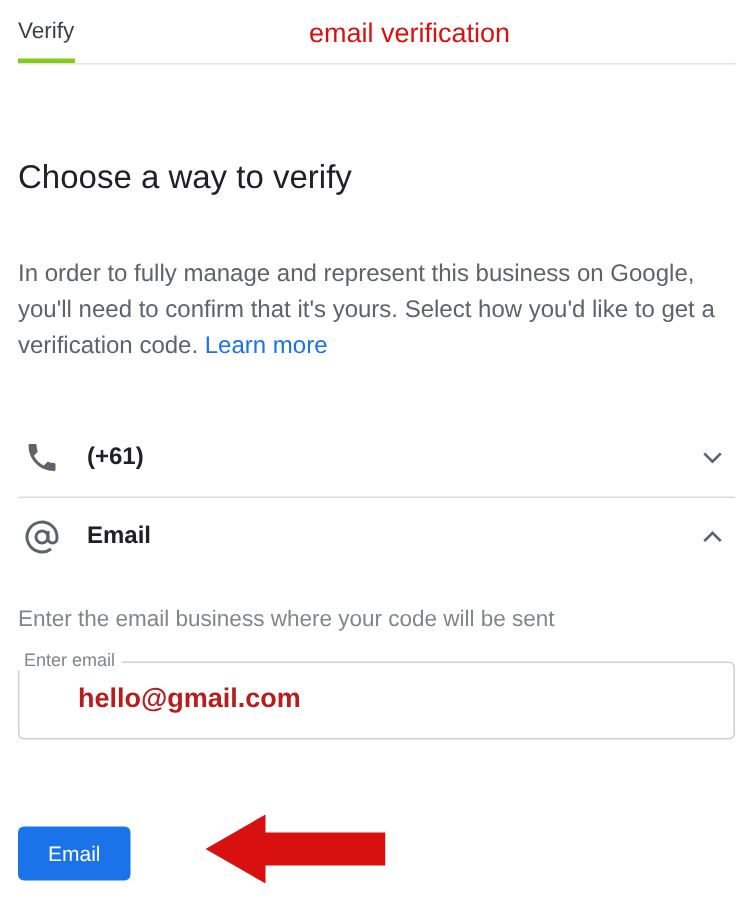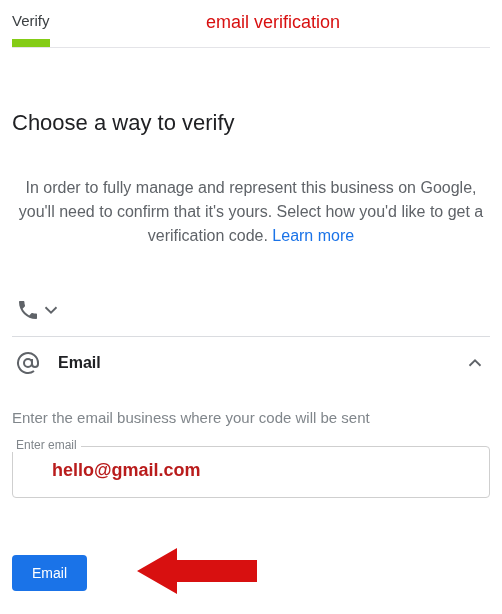--- a/index.html
+++ b/index.html
@@ -17,21 +17,21 @@
     }
     .header-row {
       display: flex;
       align-items: baseline;
       position: relative;
     }
     .tab {
       font-size: 15px;
       color: #3c4043;
       padding-bottom: 10px;
-      border-bottom: 8px solid #84cc16;
+      border-bottom: 3px solid #84cc16;
       display: inline-block;
       cursor: pointer;
     }
     .annotation-top {
       position: absolute;
       left: 194px;
       top: 0;
       color: #d81010;
       font-weight: normal;
       font-size: 18px;
@@ -46,21 +46,20 @@
       font-size: 22px;
       color: #202124;
       margin-top: 62px;
       font-weight: 400;
     }
     .description {
       margin-top: 40px;
       font-size: 16px;
       color: #5f6368;
       line-height: 1.5;
-      text-align: center;
     }
     .learn-more {
       color: #1a73e8;
       text-decoration: none;
       cursor: pointer;
     }
     .option-list {
       margin-top: 36px;
     }
     .option-row {
@@ -162,20 +161,21 @@
 </p>
 
 <div class="option-list">
 
   <div class="option-row">
     <span class="option-icon">
       <svg viewBox="0 0 24 24" fill="currentColor">
           <path d="M6.6 10.8c1.4 2.8 3.8 5.1 6.6 6.6l2.2-2.2c.3-.3.7-.4 1-.2 1.1.4 2.3.6 3.6.6.6 0 1 .4 1 1V20c0 .6-.4 1-1 1C10.6 21 3 13.4 3 4c0-.6.4-1 1-1h3.4c.6 0 1 .4 1 1 0 1.2.2 2.4.6 3.6.1.4 0 .8-.2 1l-2.2 2.2z"></path>
         </svg>
     </span>
+    <span class="option-label">(+61)</span>
     <span class="chevron">
       <svg viewBox="0 0 24 24" fill="none" stroke="currentColor" stroke-width="2">
           <polyline points="6 9 12 15 18 9"></polyline>
         </svg>
     </span>
   </div>
 
   <div class="option-divider"></div>
 
   <div class="option-row">

